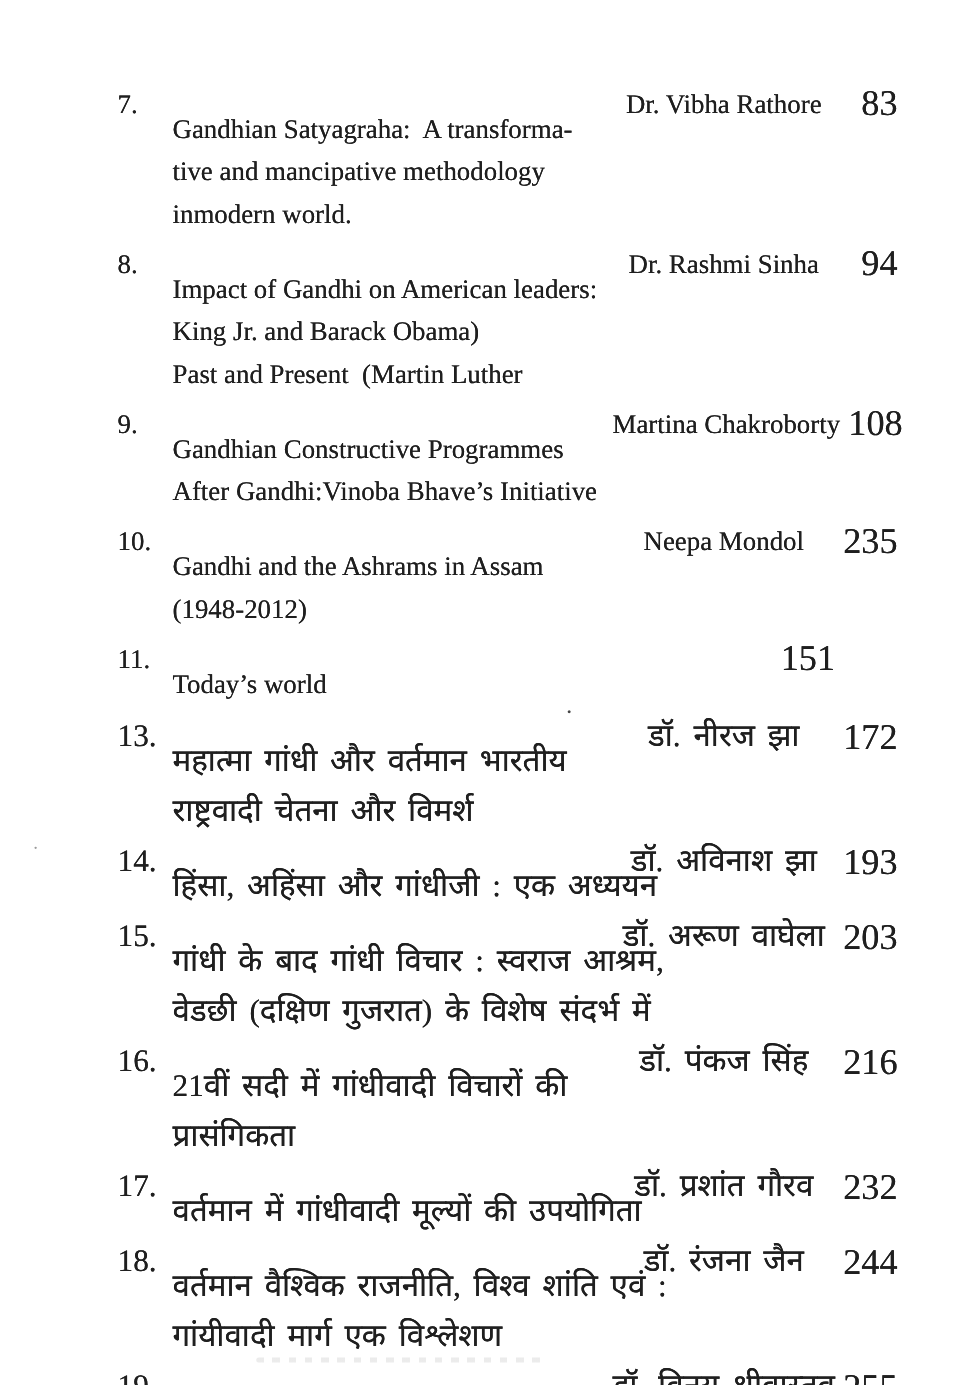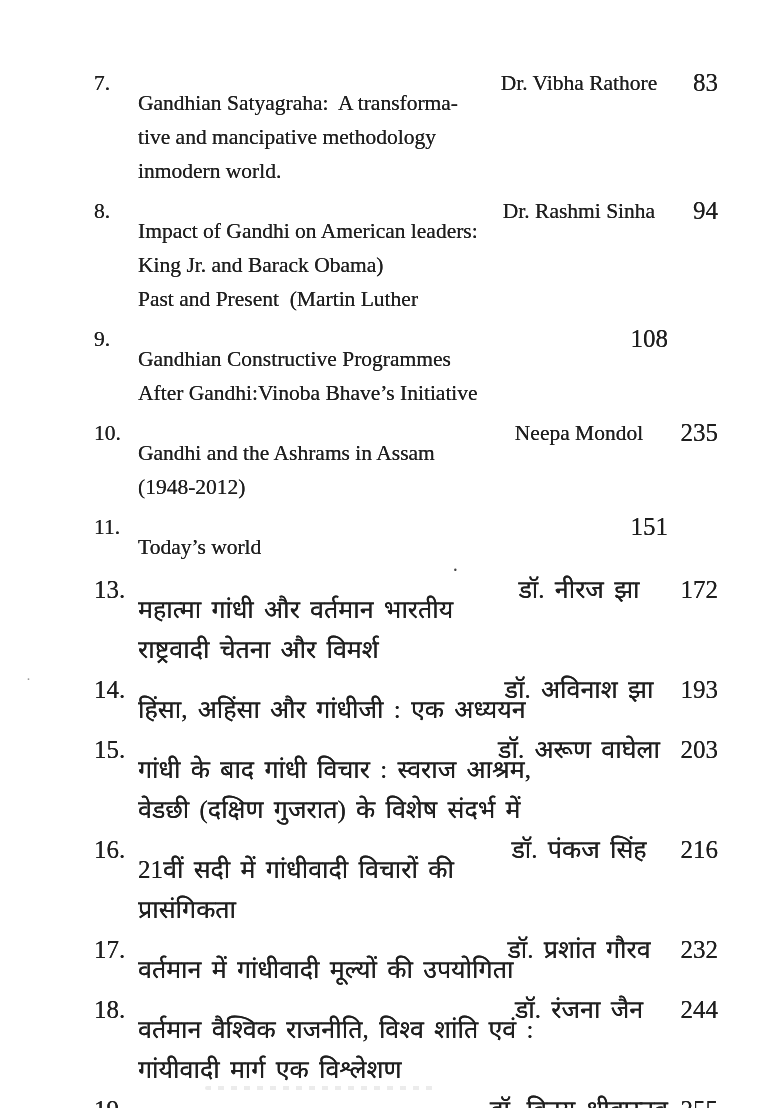--- a/index.html
+++ b/index.html
@@ -32,21 +32,21 @@
     line-height:40px;
     word-spacing:4px;
     font-family:"Liberation Serif","DejaVu Sans",sans-serif;
   }
   .num{white-space:pre;}
   .title{min-width:0;margin-top:20px;}
   .tline{display:block;white-space:pre;}
   .author{white-space:pre;text-align:center;}
   .pageno{
     text-align:right;
-    font-size:25px;
+    font-size:29px;
     word-spacing:0;
     font-family:"Liberation Serif", serif;
   }
   
   .stray-tick{
     position:absolute;left:452px;top:560px;
     font-size:20px;color:#444;line-height:1;
   }
   .margin-dot{
     position:absolute;left:26px;top:672px;
@@ -83,20 +83,21 @@
         </div>
         <span class="author">Dr. Rashmi Sinha</span>
         <span class="pageno">94</span>
       </div>
       <div class="entry en">
         <span class="num">9.</span>
         <div class="title">
           <span class="tline">Gandhian Constructive Programmes</span>
           <span class="tline">After Gandhi:Vinoba Bhave’s Initiative</span>
         </div>
+        <span class="author">Martina Chakroborty</span>
         <span class="pageno">108</span>
       </div>
       <div class="entry en">
         <span class="num">10.</span>
         <div class="title">
           <span class="tline">Gandhi and the Ashrams in Assam</span>
           <span class="tline">(1948-2012)</span>
         </div>
         <span class="author">Neepa Mondol</span>
         <span class="pageno">235</span>

